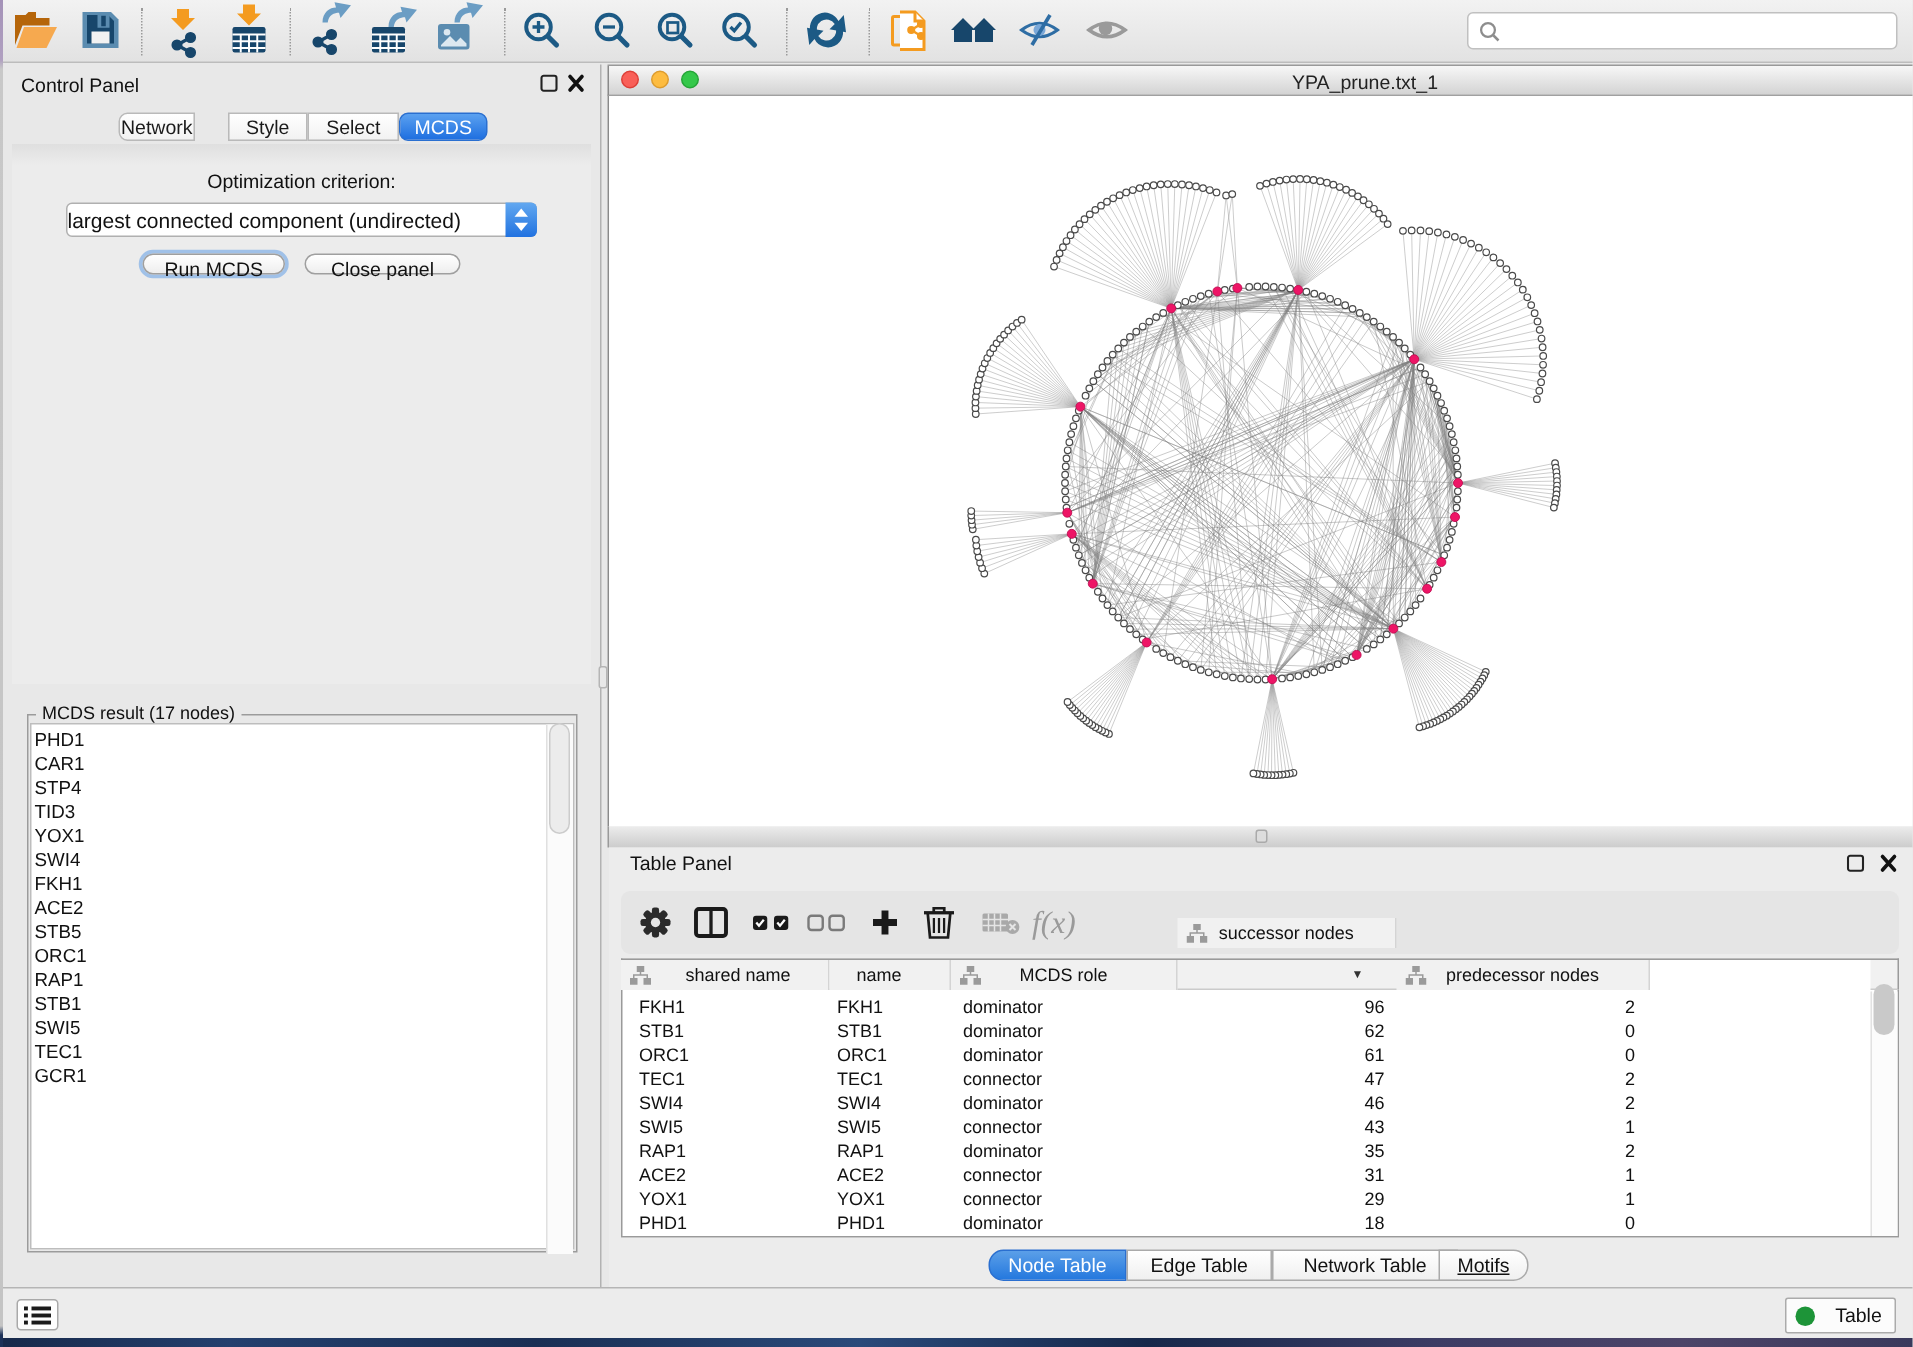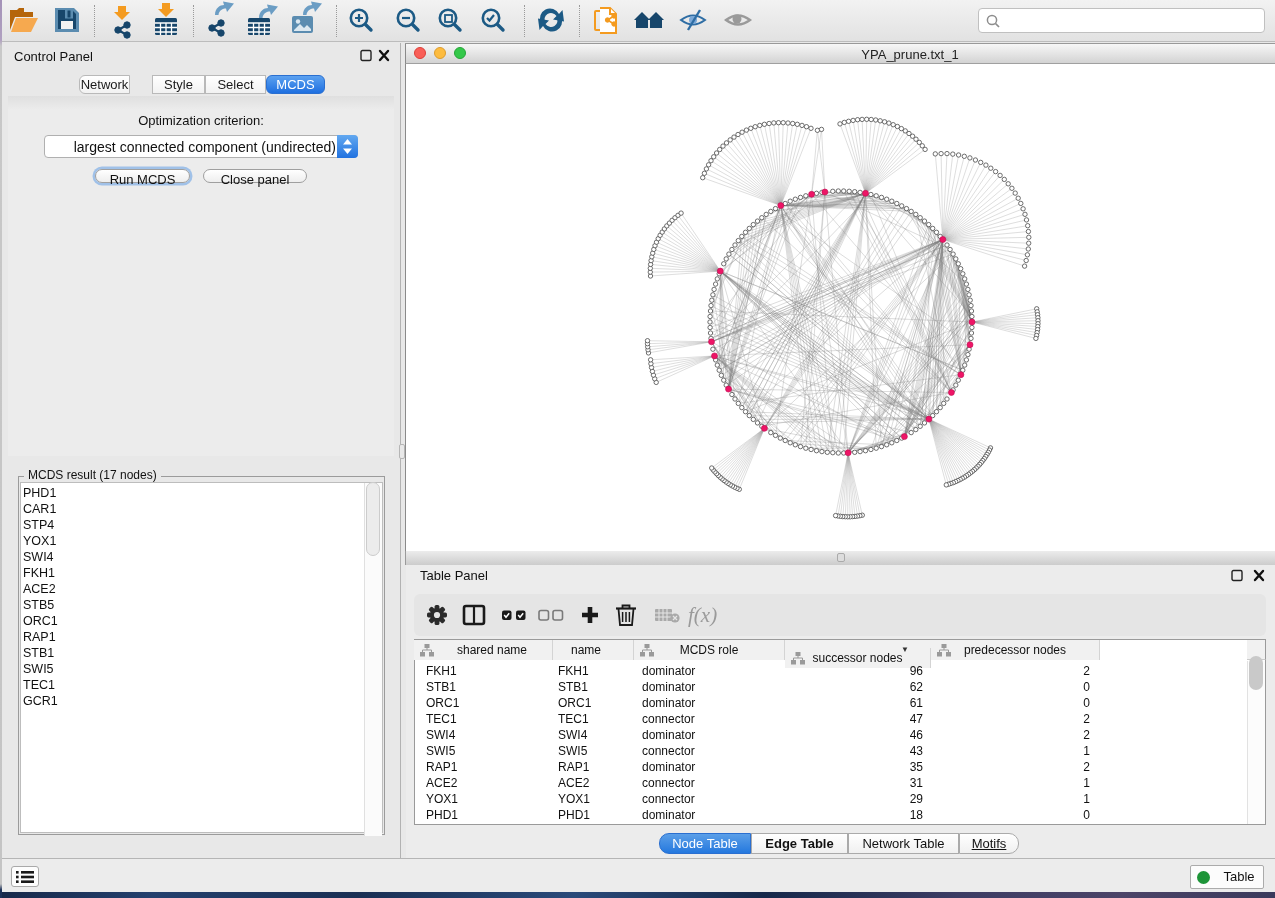--- a/index.html
+++ b/index.html
@@ -4,21 +4,21 @@
 body{width:1275px;height:898px;font-family:"Liberation Sans",sans-serif;background:#e8e8e8;position:relative;overflow:hidden}
 .abs{position:absolute}
 #toolbar{left:0;top:0;width:1275px;height:42px;background:linear-gradient(#f2f2f2,#e2e2e2);border-bottom:1px solid #bcbcbc}
 .sep{position:absolute;top:5px;height:32px;width:1px;border-left:1px dotted #9a9a9a}
 #search{left:978px;top:8px;width:287px;height:25px;background:#fff;border:1px solid #c0c0c0;border-radius:4px}
 #cp-title{left:14px;top:49px;font-size:13px;color:#111}
 .tab{position:absolute;top:0;height:19px;border:1px solid #b9b9b9;background:linear-gradient(#ffffff,#f2f2f2);font-size:13px;color:#1a1a1a;text-align:center;line-height:17px}
 .tab.sel{background:linear-gradient(#5ba1f0,#1e6fe0);color:#fff;border-color:#2a6fd0;border-radius:6px}
 #cp-panel{left:8px;top:96px;width:386px;height:360px;background:linear-gradient(#dfdfdf,#ececec 14px)}
 #optlab{left:8px;top:113px;width:386px;text-align:center;font-size:13px;color:#111}
-#combo{left:44px;top:135px;width:314px;height:23px;background:#fff;border:1px solid #b0b0b0;border-radius:4px;font-size:14px;color:#111;line-height:22px;text-align:right;padding-right:21px}
+#combo{left:44px;top:135px;width:314px;height:23px;background:#fff;border:1px solid #b0b0b0;border-radius:4px;font-size:14px;color:#111;line-height:22px;text-align:left;padding-right:21px}
 #combocap{left:337px;top:135px;width:21px;height:23px;background:linear-gradient(#62a8f0,#2172e0);border-radius:0 4px 4px 0}
 .btn{position:absolute;height:14px;background:linear-gradient(#ffffff,#eeeeee);border:1px solid #9f9f9f;border-radius:7px;font-size:13px;color:#111;text-align:center;line-height:19px}
 #fieldset{left:18px;top:476px;width:367px;height:359px;border:1px solid #9b9b9b}
 #legend{left:24px;top:468px;background:#e8e8e8;padding:0 4px;font-size:12px;color:#111;z-index:5}
 #mlist{left:20px;top:482px;width:363px;height:351px;background:#fff;border:1px solid #bdbdbd;font-size:12.5px;color:#111;line-height:16px;padding:2px 0 0 2px}
 #mscroll{left:364px;top:483px;width:18px;height:353px;background:#fbfbfb;border-left:1px solid #e0e0e0}
 #mthumb{left:366px;top:482px;width:14px;height:74px;background:#ececec;border:1px solid #cccccc;border-radius:7px}
 #statusbar{left:0;top:858px;width:1275px;height:34px;background:#ececec;border-top:1px solid #b5b5b5}
 #listbtn{left:11px;top:866px;width:28px;height:21px;background:#fdfdfd;border:1px solid #a9a9a9;border-radius:3px}
 #netwin-top{left:405px;top:43px;width:870px;height:1px;background:#999}
@@ -172,20 +172,21 @@
     <path d="M7.5 16 L12 10.5 L3 10.5 Z" fill="#fff"></path>
   </svg>
 <div class="btn abs" style="left:95px;top:169px;width:95px;box-shadow:0 0 0 2.5px rgba(110,165,230,.6)">Run MCDS</div>
 <div class="btn abs" style="left:203px;top:169px;width:104px">Close panel</div>
 <div id="fieldset" class="abs"></div>
 <div id="legend" class="abs">MCDS result (17 nodes)</div>
 <div id="mlist" class="abs">
     <div>PHD1</div>
     <div>CAR1</div>
     <div>STP4</div>
+    <div>TID3</div>
     <div>YOX1</div>
     <div>SWI4</div>
     <div>FKH1</div>
     <div>ACE2</div>
     <div>STB5</div>
     <div>ORC1</div>
     <div>RAP1</div>
     <div>STB1</div>
     <div>SWI5</div>
     <div>TEC1</div>
@@ -278,21 +279,21 @@
     </svg>shared name</div>
 <div class="th abs" style="left:553px;top:640px;width:81px;padding-right:14px;">name</div>
 <div class="th abs" style="left:634px;top:640px;width:151px;"><svg style="position:absolute;left:6px;top:4px" width="14" height="13">
       <g fill="#9a9a9a">
         <rect x="4.5" y="0" width="5" height="4"></rect>
         <rect x="0" y="8" width="5" height="4.5"></rect>
         <rect x="9" y="8" width="5" height="4.5"></rect>
       </g>
       <path d="M7 4 V6 M2.5 8 V6 H11.5 V8" stroke="#9a9a9a" fill="none"></path>
     </svg>MCDS role</div>
-<div class="th abs" style="left:785px;top:648px;width:146px;padding-left:16px;padding-right:16px;"><svg style="position:absolute;left:6px;top:4px" width="14" height="13">
+<div class="th abs" style="left:785px;top:612px;width:146px;padding-left:16px;padding-right:16px;"><svg style="position:absolute;left:6px;top:4px" width="14" height="13">
       <g fill="#9a9a9a">
         <rect x="4.5" y="0" width="5" height="4"></rect>
         <rect x="0" y="8" width="5" height="4.5"></rect>
         <rect x="9" y="8" width="5" height="4.5"></rect>
       </g>
       <path d="M7 4 V6 M2.5 8 V6 H11.5 V8" stroke="#9a9a9a" fill="none"></path>
     </svg>successor nodes</div>
 <div class="th abs" style="left:931px;top:640px;width:169px;"><svg style="position:absolute;left:6px;top:4px" width="14" height="13">
       <g fill="#9a9a9a">
         <rect x="4.5" y="0" width="5" height="4"></rect>
@@ -369,22 +370,22 @@
 <div class="row abs" style="left:414px;top:807px;width:852px">
     <span class="cl" style="left:12px">PHD1</span>
     <span class="cl" style="left:144px">PHD1</span>
     <span class="cl" style="left:228px">dominator</span>
     <span class="cr" style="left:409px;width:100px">18</span>
     <span class="cr" style="left:576px;width:100px">0</span>
   </div>
 <div id="tscroll" class="abs"></div>
 <div id="tthumb" class="abs"></div>
 <div class="btab sel abs" style="left:659px;width:92px;border-radius:10px 0 0 10px;">Node Table</div>
-<div class="btab abs" style="left:751px;width:97px;font-weight:bold;">Edge Table</div>
-<div class="btab abs" style="left:848px;width:111px;">Network Table</div>
+<div class="btab abs" style="left:751px;width:97px;">Edge Table</div>
+<div class="btab abs" style="left:848px;width:124px;">Network Table</div>
 <div class="btab abs" style="left:959px;width:60px;border-radius:0 10px 10px 0;text-decoration:underline;">Motifs</div>
 <div id="membtn" class="abs">Table</div>
 <div id="memdot" class="abs"></div>
 <div id="wallbot" class="abs"></div>
 <div id="lsliver" class="abs"></div>
 <svg width="869" height="488" viewBox="406 64 869 488" style="position:absolute;left:406px;top:64px">
 <g stroke="#7f7f7f" stroke-width="0.6" stroke-opacity="0.46">
 <line x1="942.8" y1="239.5" x2="800.5" y2="446.6"></line>
 <line x1="942.8" y1="239.5" x2="795.3" y2="444.8"></line>
 <line x1="942.8" y1="239.5" x2="790.2" y2="442.8"></line>

